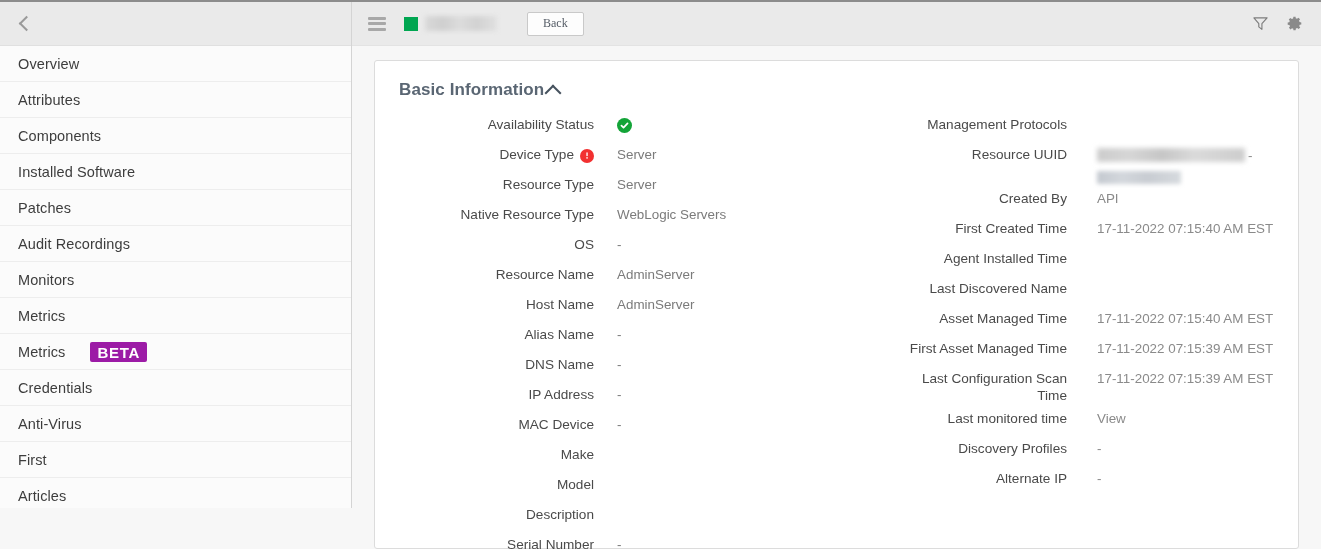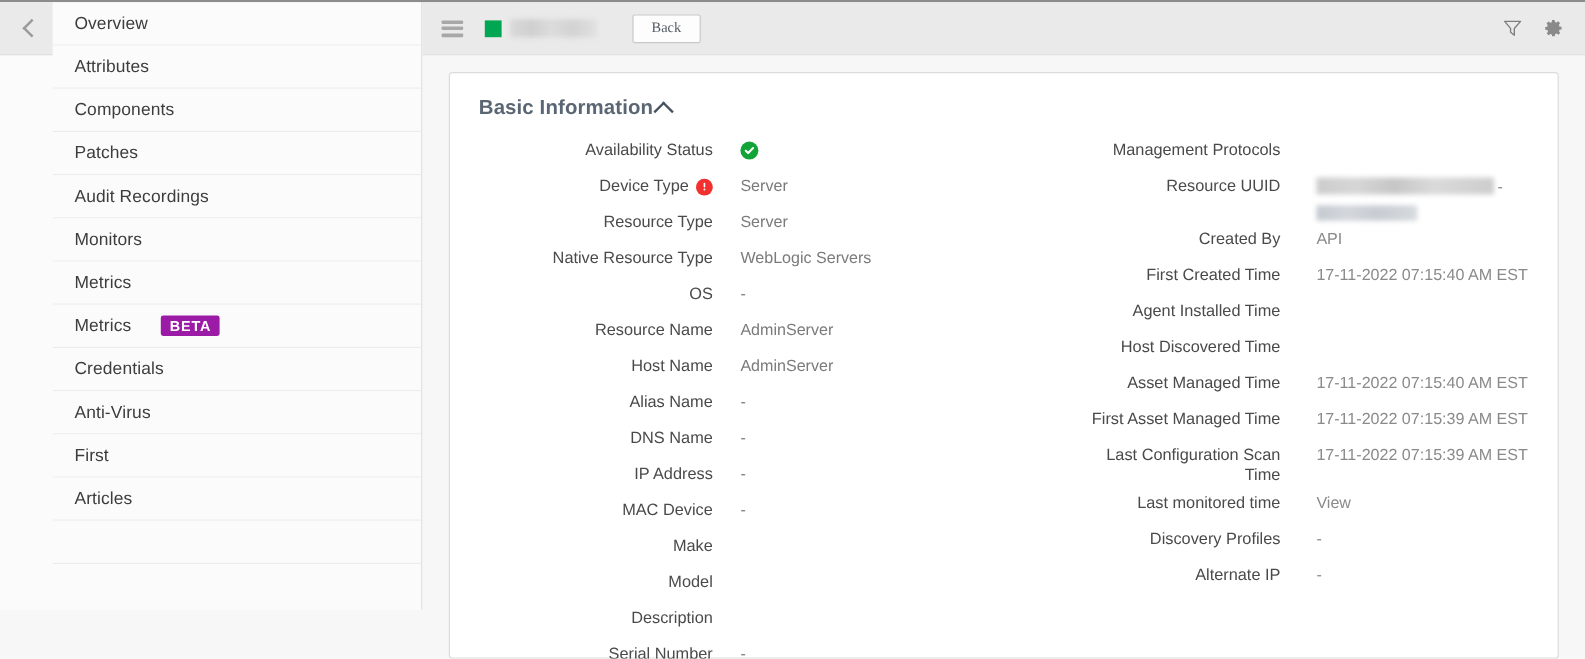--- a/index.html
+++ b/index.html
@@ -22,21 +22,21 @@
   }
 
   
   #sidebar {
     width: 352px;
     height: 506px;
     flex: 0 0 352px;
     background: #fbfbfb;
     border-right: 1px solid #d4d4d4;
     display: flex;
-    flex-direction: row;
+    flex-direction: column;
   }
 
   #sidebar-top {
     height: 44px;
     flex: 0 0 44px;
     background: #eaeaea;
     display: flex;
     align-items: center;
     padding-left: 14px;
     border-bottom: 1px solid #e0e0e0;
@@ -77,21 +77,21 @@
     background: #fbfbfb;
   }
 
   .nav-label { white-space: nowrap; }
 
   .beta-badge {
     display: inline-block;
     margin-left: 25px;
     background: #9c1ba6;
     color: #ffffff;
-    font-size: 12px;
+    font-size: 15px;
     font-weight: bold;
     letter-spacing: 0.7px;
     padding: 3px 7px 2px 7px;
     border-radius: 2px;
     line-height: 1;
   }
 
   .nav-filler {
     height: 36px;
     border-bottom: 1px solid #ededed;
@@ -333,20 +333,23 @@
       <div class="nav-item">
         <span class="nav-label">Overview</span>
       </div>
       <div class="nav-item">
         <span class="nav-label">Attributes</span>
       </div>
       <div class="nav-item">
         <span class="nav-label">Components</span>
       </div>
       <div class="nav-item">
+        <span class="nav-label">Installed Software</span>
+      </div>
+      <div class="nav-item">
         <span class="nav-label">Patches</span>
       </div>
       <div class="nav-item">
         <span class="nav-label">Audit Recordings</span>
       </div>
       <div class="nav-item">
         <span class="nav-label">Monitors</span>
       </div>
       <div class="nav-item">
         <span class="nav-label">Metrics</span>
@@ -562,21 +565,21 @@
 
             <div class="field-row">
               <div class="field-label">
                 <span class="lbl-text">Agent Installed Time</span>
               </div>
               <div class="field-value"></div>
             </div>
 
             <div class="field-row">
               <div class="field-label">
-                <span class="lbl-text">Host Discovered Time</span>
+                <span class="lbl-text">Last Discovered Name</span>
               </div>
               <div class="field-value"></div>
             </div>
 
             <div class="field-row">
               <div class="field-label">
                 <span class="lbl-text">Asset Managed Time</span>
               </div>
               <div class="field-value">17-11-2022 07:15:40 AM EST</div>
             </div>

